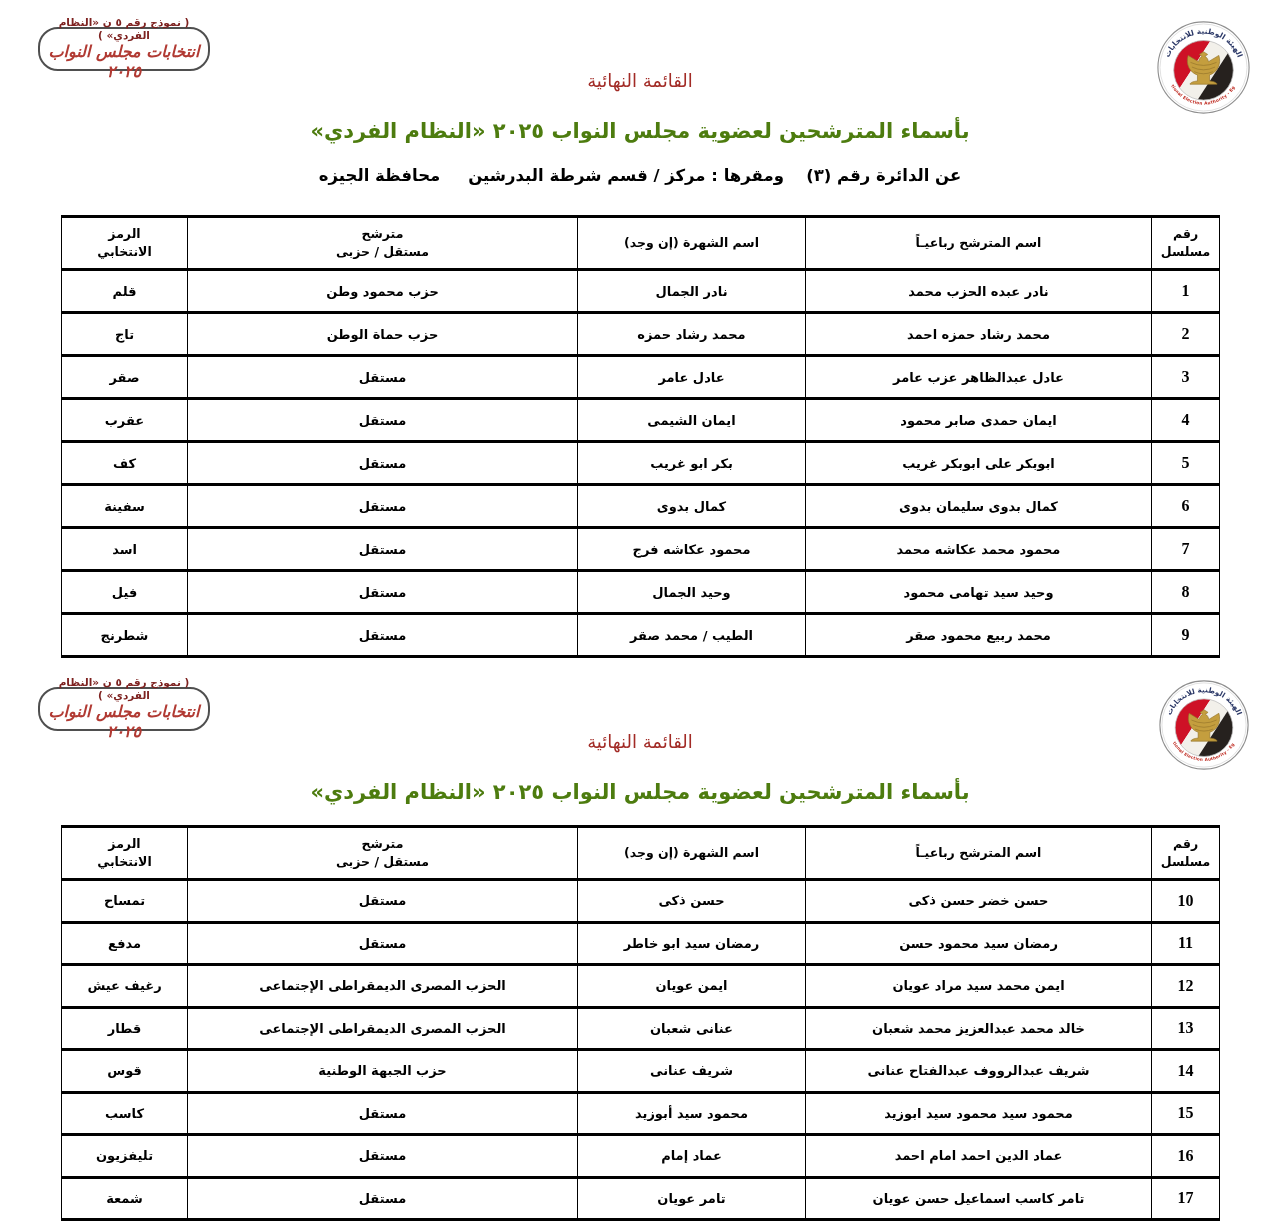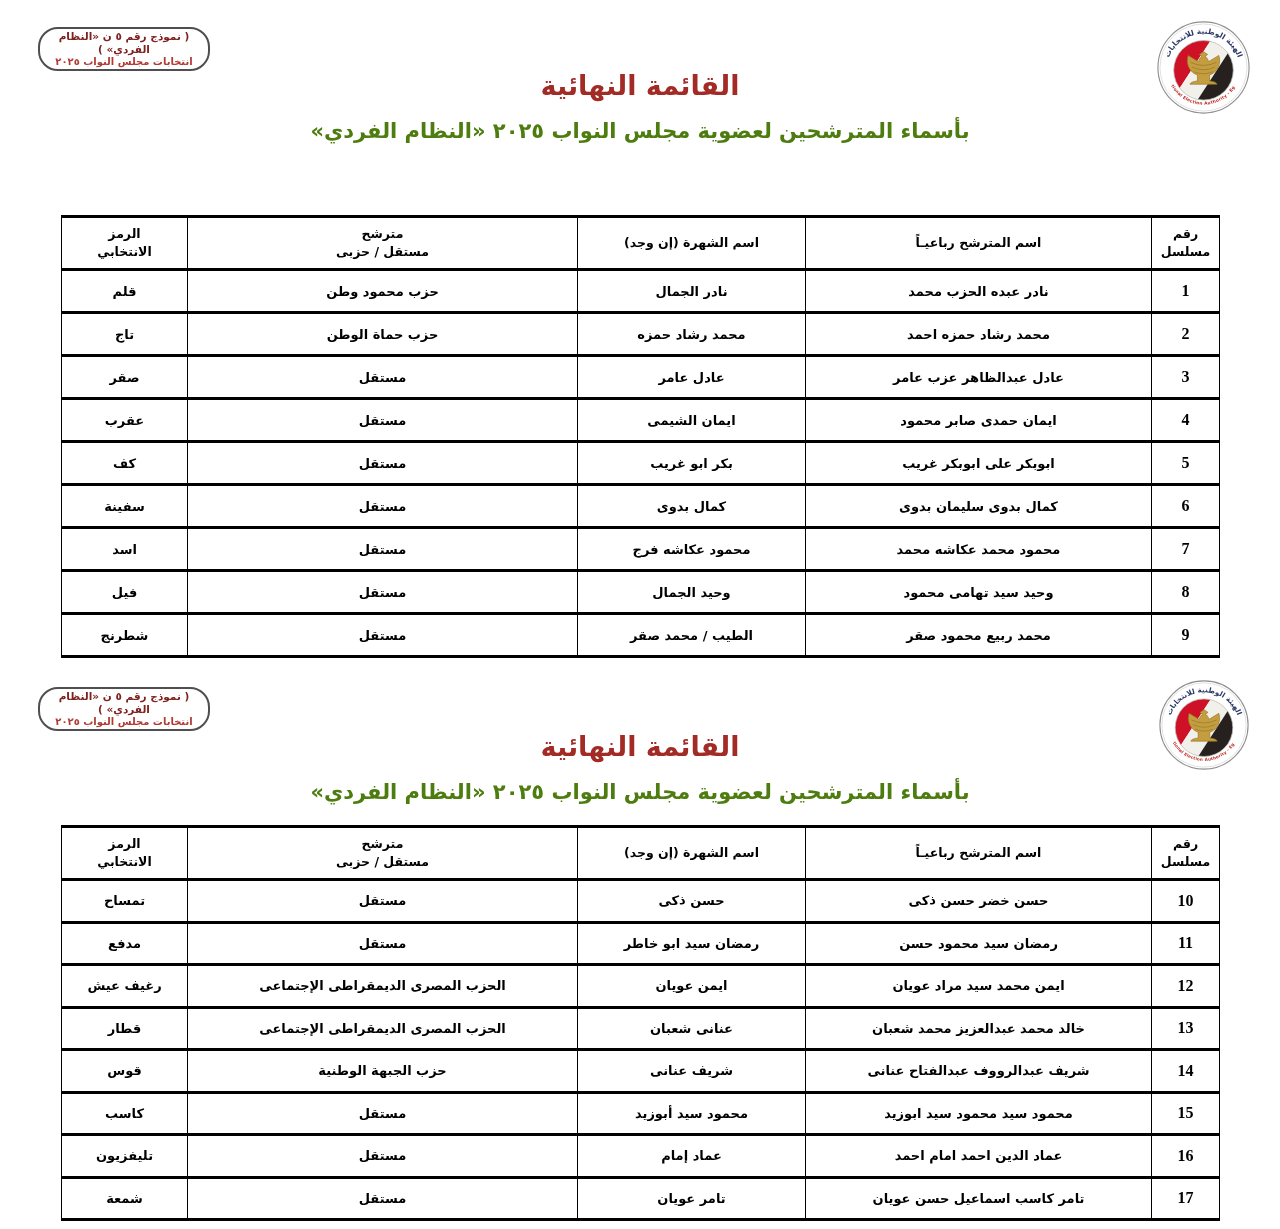--- a/index.html
+++ b/index.html
@@ -9,31 +9,31 @@
   .page-section{position:absolute;left:0;width:1280px;direction:rtl;}
   .section-0{top:0;height:655px;}
   .section-1{top:655px;height:574px;}
 
   
   .stamp{position:absolute;left:38px;top:27px;width:168px;height:40px;
          border:2px solid #4f4f4f;border-radius:20px;background:#fff;
          display:flex;flex-direction:column;justify-content:center;text-align:center;gap:0;}
   .section-1 .stamp{top:32px;}
   .stamp-l1{font-size:10.5px;font-weight:700;color:#7e2220;line-height:1.25;}
-  .stamp-l2{font-size:10px;font-weight:700;color:#b13a33;line-height:1.25;}
+  .stamp-l2{font-size:16px;font-weight:700;color:#b13a33;line-height:1.25;font-style:italic;}
 
   
   .logo{position:absolute;left:1157px;top:21px;width:93px;height:93px;}
   .section-1 .logo{left:1159px;top:25px;width:90px;height:90px;}
   .logo svg{display:block;width:100%;height:100%;}
   .logo-ar{font-size:8px;font-weight:700;fill:#2a3766;}
   .logo-en{font-size:4.6px;font-weight:700;fill:#bf2b21;letter-spacing:.25px;}
 
   .title-red{position:absolute;top:70px;left:0;width:100%;text-align:center;
-             font-size:27px;font-weight:700;color:#a22b26;}
+             font-size:18px;font-weight:400;color:#a22b26;}
   .section-1 .title-red{top:76px;}
   .title-main{position:absolute;top:119px;left:0;width:100%;text-align:center;
               font-size:21px;font-weight:700;color:#4d7c0f;}
   .section-1 .title-main{top:125px;}
   .subtitle{position:absolute;top:166px;left:0;width:100%;text-align:center;
             font-size:16.5px;font-weight:700;color:#000;}
 
   
   .ctable{position:absolute;left:61px;top:215px;width:1158px;background:#fff;
           border-collapse:collapse;table-layout:fixed;}
@@ -88,20 +88,21 @@
           <textPath href="#arctop-0" startOffset="50%">الهيئة الوطنية للانتخابات</textPath>
         </text>
         <text class="logo-en" text-anchor="middle">
           <textPath href="#arcbot-0" startOffset="50%">National Election Authority - Egypt</textPath>
         </text>
       </svg>
     </div>
 
     <div class="title-red">القائمة النهائية</div>
     <div class="title-main">بأسماء المترشحين لعضوية مجلس النواب ٢٠٢٥ «النظام الفردي»</div>
+    <div class="subtitle">عن الدائرة رقم  (٣)  ومقرها : مركز / قسم شرطة البدرشين   محافظة الجيزه</div>
 
     <table class="ctable" dir="rtl">
       <colgroup>
         <col class="c-serial">
           <col class="c-name">
           <col class="c-alias">
           <col class="c-party">
           <col class="c-symbol">
       </colgroup>
       <thead>

